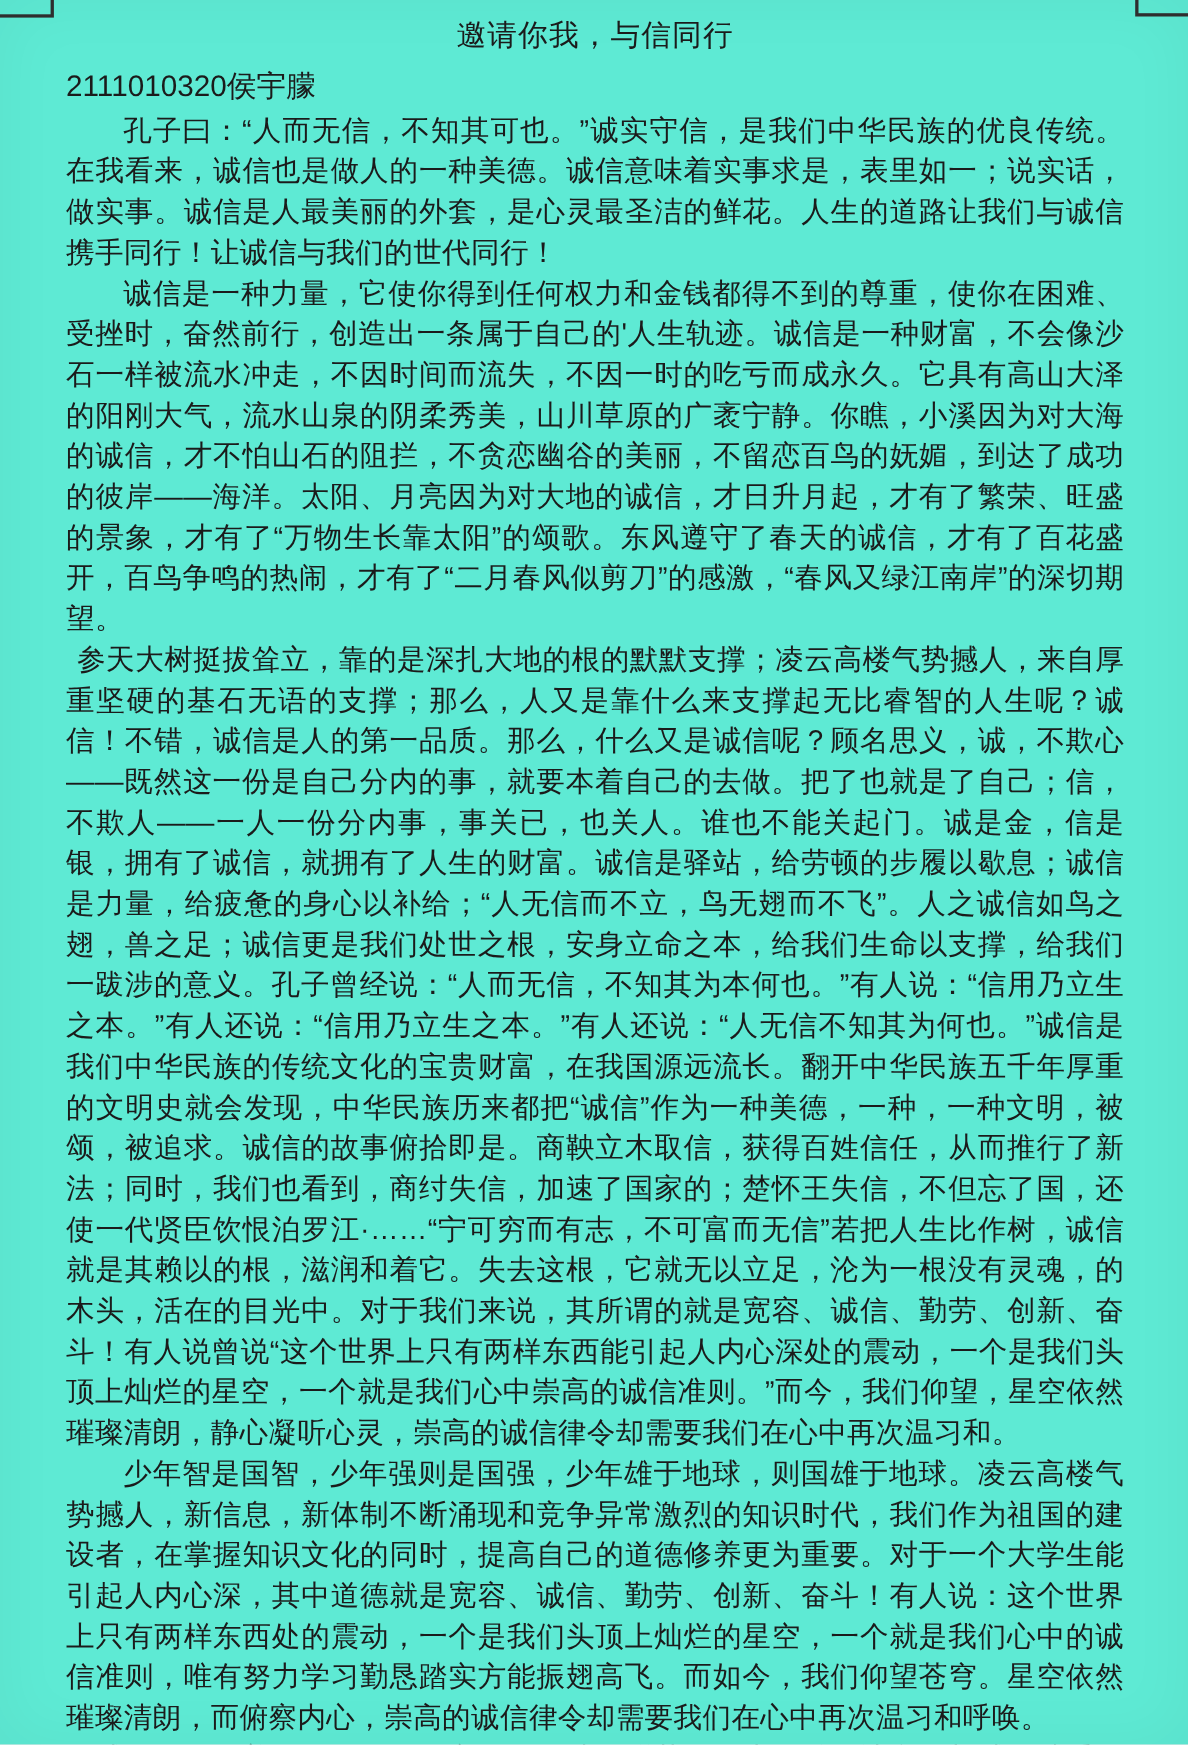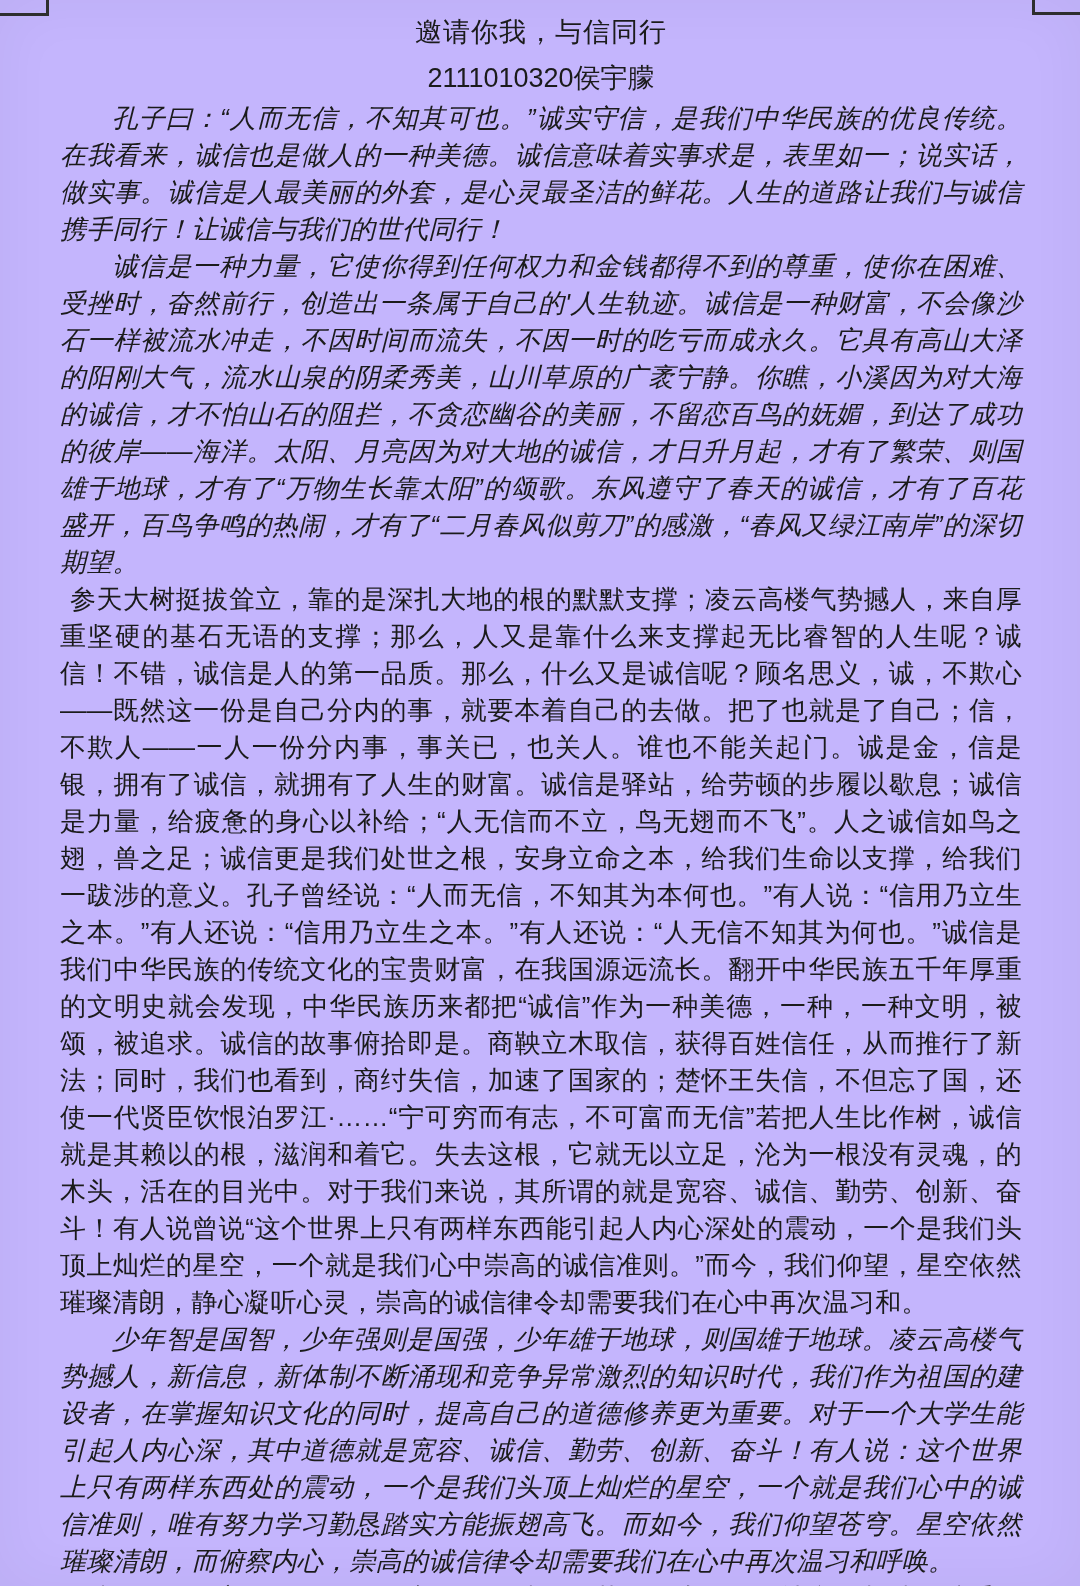--- a/index.html
+++ b/index.html
@@ -1,21 +1,21 @@
 <!DOCTYPE html>
 <html><head>
 <meta charset="utf-8">
 <style>
   html, body { margin: 0; padding: 0; background: #e8e8e8; }
   .sheet {
     position: relative;
     width: 1080px;
     height: 1586px;
     margin: 0 auto;
-    background: #c4b5fd;
+    background: #5eead4;
     overflow: hidden;
     box-shadow: inset 0 0 60px rgba(0,0,0,0.045);
     font-family: "Liberation Sans", "DejaVu Sans", sans-serif;
     color: #1b1b1b;
   }
   .corner {
     position: absolute;
     border: 3px solid #2e2e2e;
     background: transparent;
   }
@@ -31,51 +31,51 @@
     font-size: 27px;
     font-weight: 500;
     line-height: 40px;
     text-align: center;
     letter-spacing: 1px;
     margin: 0 0 6px 0;
   }
   .byline {
     font-size: 27px;
     line-height: 40px;
-    text-align: center;
+    text-align: left;
     margin: 0 0 2px 0;
   }
   .para {
     font-size: 26px;
     line-height: 37px;
     text-align: justify;
     text-justify: inter-ideograph;
     margin: 0;
     letter-spacing: 0.3px;
     word-break: break-all;
   }
-  .ind2  { text-indent: 52px; font-style: italic; }
+  .ind2  { text-indent: 52px; }
   .ind1  { text-indent: 26px; }
   .ind05 { text-indent: 10px; }
 </style>
 </head>
 <body>
 
 <div class="sheet">
   <div class="corner corner-tl"></div>
   <div class="corner corner-tr"></div>
 
   <div class="content">
     <h1 class="title">邀请你我，与信同行</h1>
 
     <div class="byline">2111010320侯宇朦</div>
 
     <p class="para ind2">孔子曰：“人而无信，不知其可也。”诚实守信，是我们中华民族的优良传统。在我看来，诚信也是做人的一种美德。诚信意味着实事求是，表里如一；说实话，做实事。诚信是人最美丽的外套，是心灵最圣洁的鲜花。人生的道路让我们与诚信携手同行！让诚信与我们的世代同行！</p>
 
-    <p class="para ind2">诚信是一种力量，它使你得到任何权力和金钱都得不到的尊重，使你在困难、受挫时，奋然前行，创造出一条属于自己的'人生轨迹。诚信是一种财富，不会像沙石一样被流水冲走，不因时间而流失，不因一时的吃亏而成永久。它具有高山大泽的阳刚大气，流水山泉的阴柔秀美，山川草原的广袤宁静。你瞧，小溪因为对大海的诚信，才不怕山石的阻拦，不贪恋幽谷的美丽，不留恋百鸟的妩媚，到达了成功的彼岸——海洋。太阳、月亮因为对大地的诚信，才日升月起，才有了繁荣、则国雄于地球，才有了“万物生长靠太阳”的颂歌。东风遵守了春天的诚信，才有了百花盛开，百鸟争鸣的热闹，才有了“二月春风似剪刀”的感激，“春风又绿江南岸”的深切期望。</p>
+    <p class="para ind2">诚信是一种力量，它使你得到任何权力和金钱都得不到的尊重，使你在困难、受挫时，奋然前行，创造出一条属于自己的'人生轨迹。诚信是一种财富，不会像沙石一样被流水冲走，不因时间而流失，不因一时的吃亏而成永久。它具有高山大泽的阳刚大气，流水山泉的阴柔秀美，山川草原的广袤宁静。你瞧，小溪因为对大海的诚信，才不怕山石的阻拦，不贪恋幽谷的美丽，不留恋百鸟的妩媚，到达了成功的彼岸——海洋。太阳、月亮因为对大地的诚信，才日升月起，才有了繁荣、旺盛的景象，才有了“万物生长靠太阳”的颂歌。东风遵守了春天的诚信，才有了百花盛开，百鸟争鸣的热闹，才有了“二月春风似剪刀”的感激，“春风又绿江南岸”的深切期望。</p>
 
     <p class="para ind05">参天大树挺拔耸立，靠的是深扎大地的根的默默支撑；凌云高楼气势撼人，来自厚重坚硬的基石无语的支撑；那么，人又是靠什么来支撑起无比睿智的人生呢？诚信！不错，诚信是人的第一品质。那么，什么又是诚信呢？顾名思义，诚，不欺心——既然这一份是自己分内的事，就要本着自己的去做。把了也就是了自己；信，不欺人——一人一份分内事，事关已，也关人。谁也不能关起门。诚是金，信是银，拥有了诚信，就拥有了人生的财富。诚信是驿站，给劳顿的步履以歇息；诚信是力量，给疲惫的身心以补给；“人无信而不立，鸟无翅而不飞”。人之诚信如鸟之翅，兽之足；诚信更是我们处世之根，安身立命之本，给我们生命以支撑，给我们一跋涉的意义。孔子曾经说：“人而无信，不知其为本何也。”有人说：“信用乃立生之本。”有人还说：“信用乃立生之本。”有人还说：“人无信不知其为何也。”诚信是我们中华民族的传统文化的宝贵财富，在我国源远流长。翻开中华民族五千年厚重的文明史就会发现，中华民族历来都把“诚信”作为一种美德，一种，一种文明，被颂，被追求。诚信的故事俯拾即是。商鞅立木取信，获得百姓信任，从而推行了新法；同时，我们也看到，商纣失信，加速了国家的；楚怀王失信，不但忘了国，还使一代贤臣饮恨泊罗江·……“宁可穷而有志，不可富而无信”若把人生比作树，诚信就是其赖以的根，滋润和着它。失去这根，它就无以立足，沦为一根没有灵魂，的木头，活在的目光中。对于我们来说，其所谓的就是宽容、诚信、勤劳、创新、奋斗！有人说曾说“这个世界上只有两样东西能引起人内心深处的震动，一个是我们头顶上灿烂的星空，一个就是我们心中崇高的诚信准则。”而今，我们仰望，星空依然璀璨清朗，静心凝听心灵，崇高的诚信律令却需要我们在心中再次温习和。</p>
 
     <p class="para ind2">少年智是国智，少年强则是国强，少年雄于地球，则国雄于地球。凌云高楼气势撼人，新信息，新体制不断涌现和竞争异常激烈的知识时代，我们作为祖国的建设者，在掌握知识文化的同时，提高自己的道德修养更为重要。对于一个大学生能引起人内心深，其中道德就是宽容、诚信、勤劳、创新、奋斗！有人说：这个世界上只有两样东西处的震动，一个是我们头顶上灿烂的星空，一个就是我们心中的诚信准则，唯有努力学习勤恳踏实方能振翅高飞。而如今，我们仰望苍穹。星空依然璀璨清朗，而俯察内心，崇高的诚信律令却需要我们在心中再次温习和呼唤。</p>
 
     <p class="para ind1">诚信是人最美丽的外套，是心灵最圣洁的鲜花。人生的道路让我们与诚信携手同行！让诚信与我们的世代同行！</p>
   </div>
 </div>
 
 </body></html>

